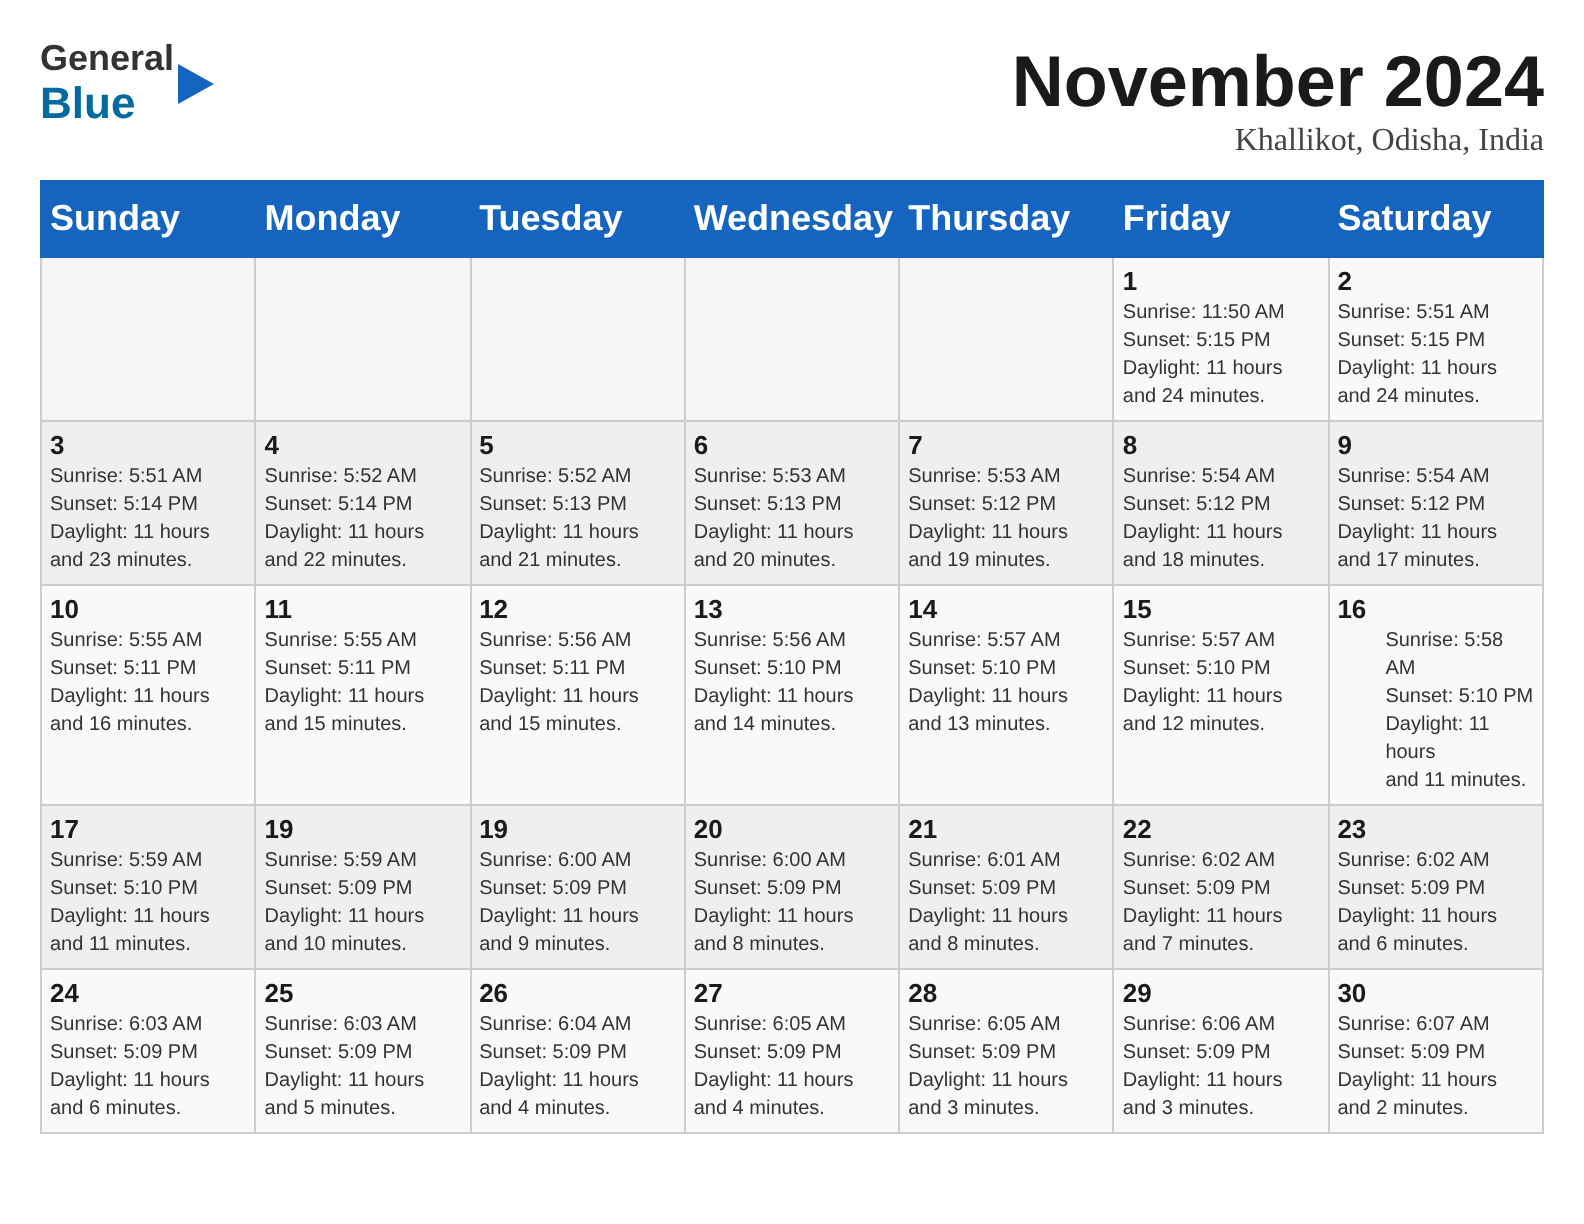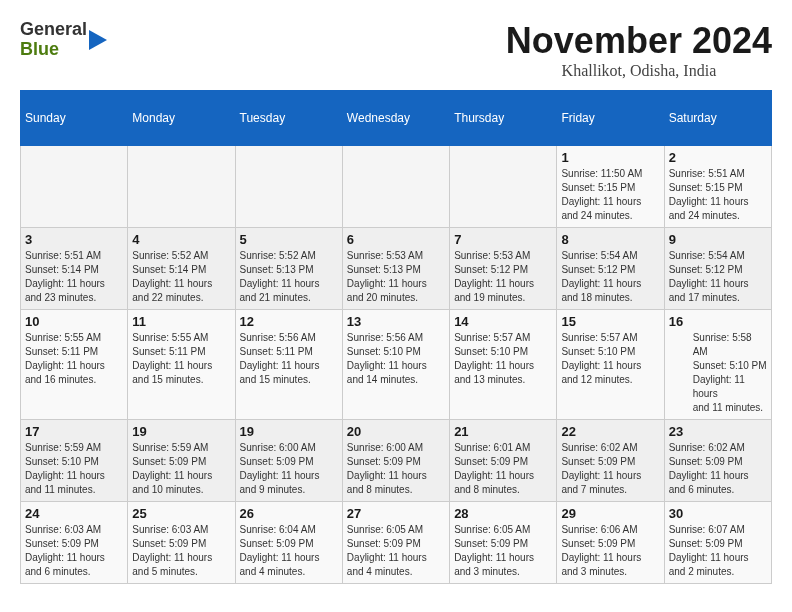--- a/index.html
+++ b/index.html
@@ -15,43 +15,43 @@
       justify-content: space-between;
       align-items: flex-start;
       margin-bottom: 10px;
     }
     .logo {
       display: flex;
       flex-direction: column;
       align-items: flex-start;
     }
     .title-block {
-      text-align: center;
+      text-align: right;
     }
     .month-title {
       font-size: 36px;
       font-weight: bold;
       color: #1a1a1a;
     }
     .location {
       font-size: 16px;
       color: #444;
       font-family: Liberation Serif, serif;
     }
     table {
       width: 100%;
       border-collapse: collapse;
       table-layout: fixed;
     }
     thead tr th {
       background-color: #1565c0;
       color: white;
-      font-size: 12px;
-      font-weight: normal;
-      padding: 20px 4px;
+      font-size: 18px;
+      font-weight: bold;
+      padding: 8px 4px;
       text-align: left;
       border: 1px solid #1565c0;
     }
     tbody tr td {
       border: 1px solid #ccc;
       vertical-align: top;
       padding: 4px;
       font-size: 10.5px;
       color: #333;
       height: 80px;
@@ -80,21 +80,21 @@
     }
   </style>
 </head>
 <body>
 
 <div class="header">
   <div class="logo">
   <div style="display:flex; align-items:center; gap:2px;">
     <div style="display:flex; flex-direction:column; line-height:1.1;justify-content:space-between;">
       <span style="font-size:18px; font-weight:bold; color:#333;">General</span>
-      <span style="font-size:18px; font-weight:bold; color:#4d7c0f;">Blue</span>
+      <span style="font-size:22px; font-weight:bold; color:#0369a1;">Blue</span>
     </div>
     <svg width="18" height="36" viewBox="0 0 18 36">
       <polygon points="0,8 18,18 0,28" fill="#1565c0"></polygon>
     </svg>
   </div>
 </div>
   <div class="title-block">
     <div class="month-title">November 2024</div>
     <div class="location">Khallikot, Odisha, India</div>
   </div>

